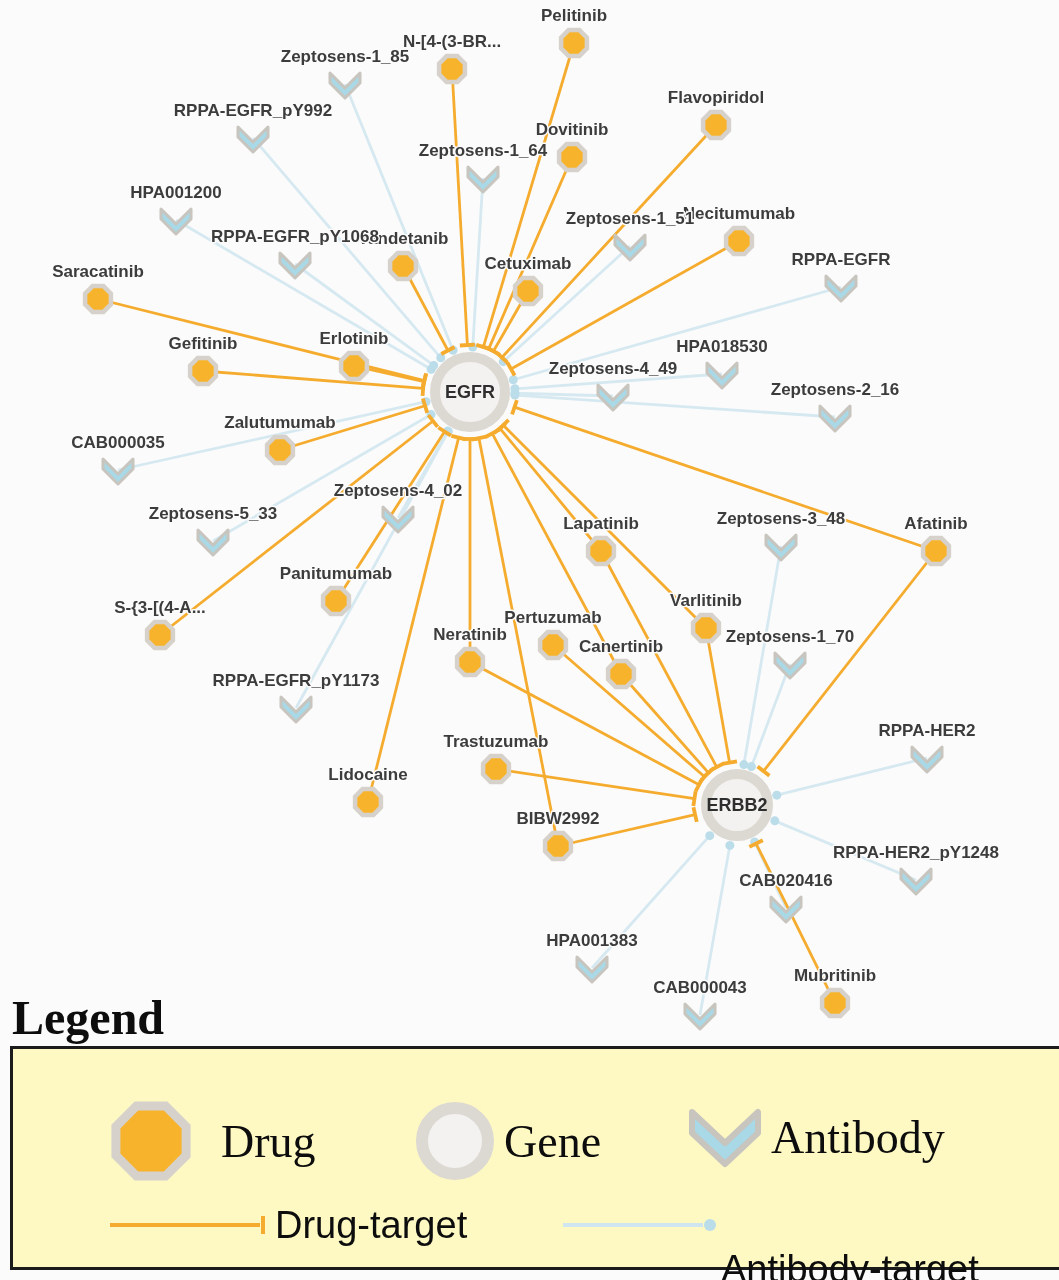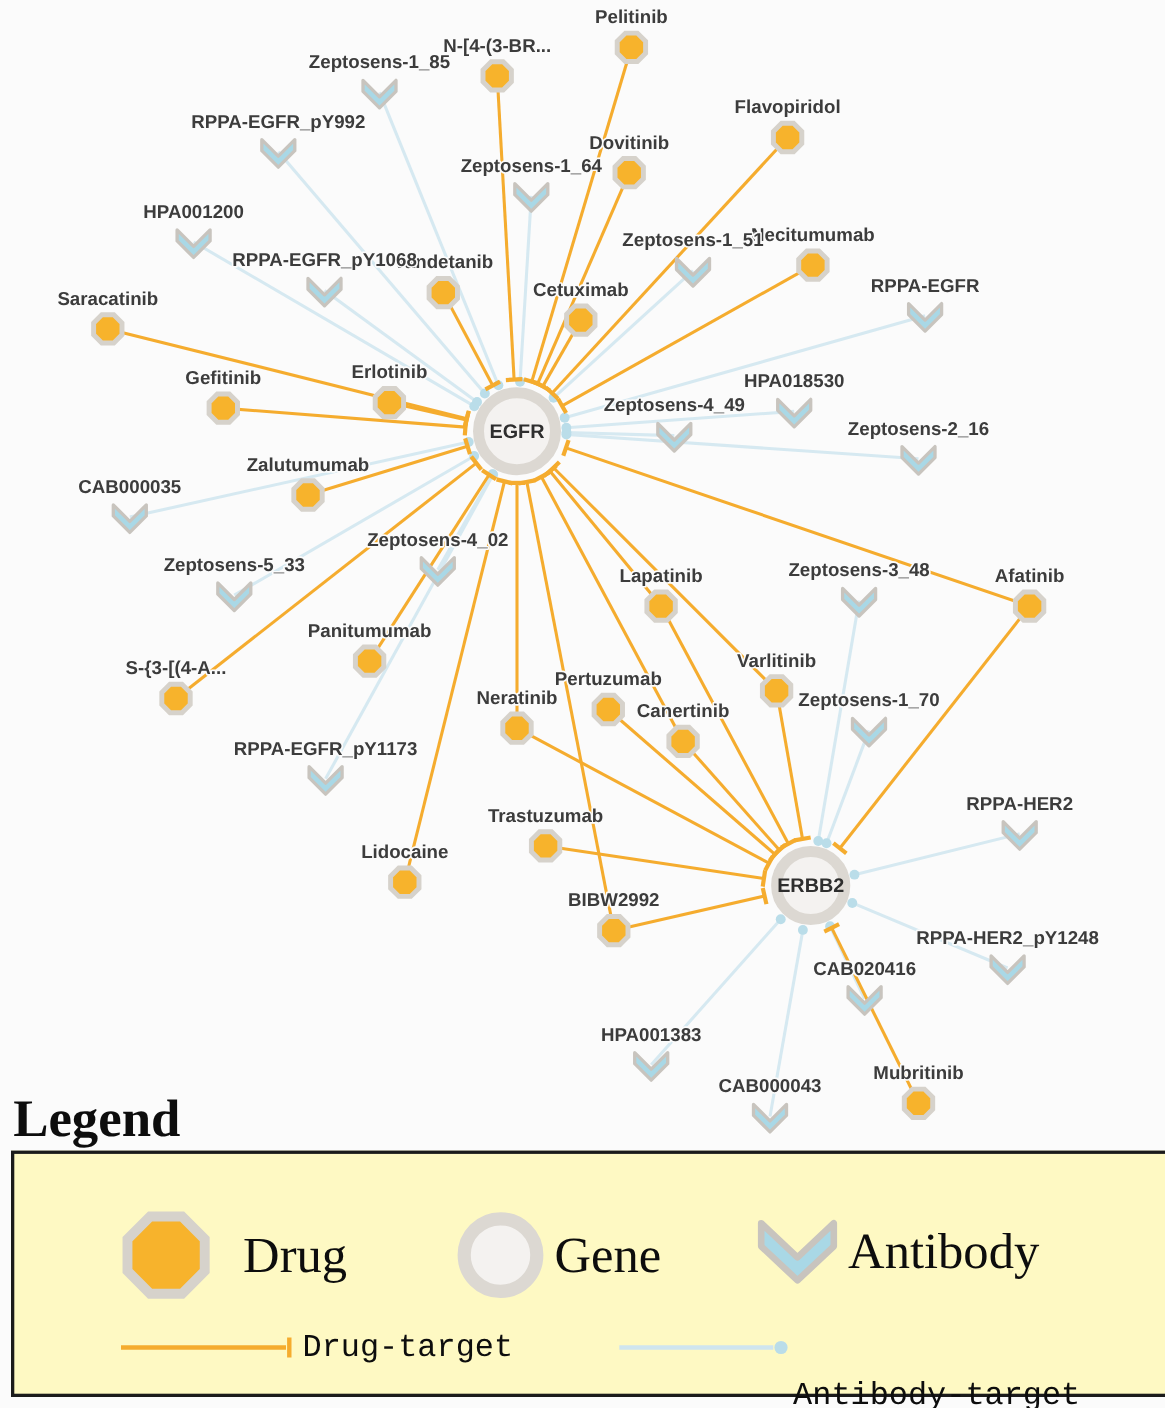--- a/index.html
+++ b/index.html
@@ -19,21 +19,21 @@
   .legend-title{
     position:absolute;left:12px;top:990px;
     font-family:"Liberation Serif",serif;font-weight:bold;font-size:48px;color:#0d0d0d;
   }
   .legend-box{
     position:absolute;left:10px;top:1046px;width:1032px;height:218px;
     border:3px solid #1b1b1b;background:#fef9c3;padding-left:40px;
   }
   .legend-item{position:absolute;transform:translateY(-50%);}
   .l-text-lg{font-family:"Liberation Serif",serif;font-size:46px;color:#0d0d0d;white-space:nowrap;}
-  .l-text-md{font-family:Liberation Mono, monospace;font-size:29px;color:#0d0d0d;white-space:nowrap;}
+  .l-text-md{font-family:Liberation Sans, sans-serif;font-size:38px;color:#0d0d0d;white-space:nowrap;}
   .oct-fill{fill:#F7B32C;stroke:#D6D2CB;stroke-width:9;}
   .gene-fill{fill:#F4F2F0;stroke:#DCD8D2;stroke-width:12;}
   .chev-fill{fill:#A9D8E6;stroke:#C8C4BE;stroke-width:6;stroke-linejoin:round;}
   .drug-line{stroke:#F5AC2E;stroke-width:4;}
   .ab-line{stroke:#CFE5EF;stroke-width:4;}
   .ab-dot{fill:#BADDE9;}
 </style>
 </head>
 <body data-interactable="false">
 

